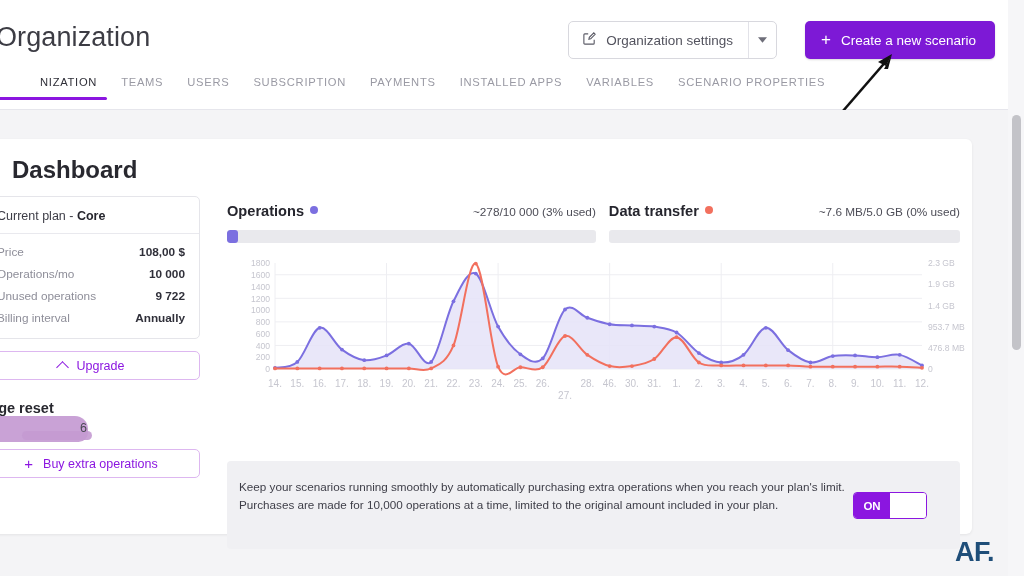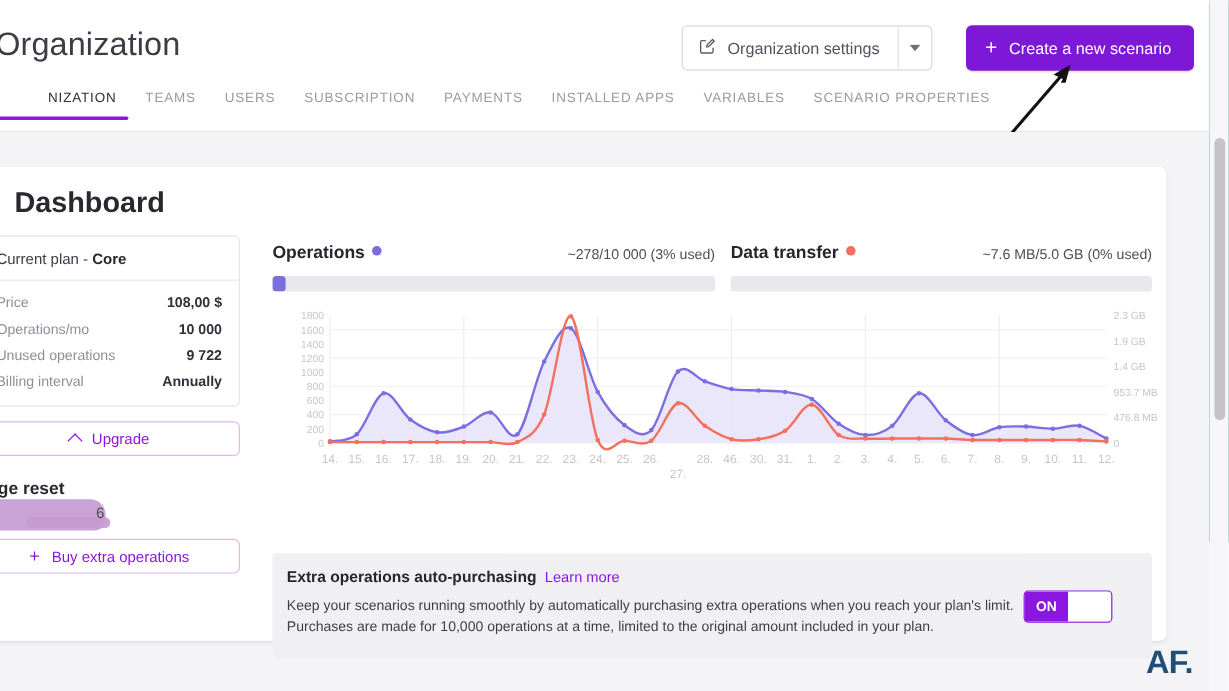--- a/index.html
+++ b/index.html
@@ -357,23 +357,20 @@
             <span class="xtick" style="left: 583.448px;">7.</span>
             <span class="xtick" style="left: 605.759px;">8.</span>
             <span class="xtick" style="left: 628.069px;">9.</span>
             <span class="xtick" style="left: 650.379px;">10.</span>
             <span class="xtick" style="left: 672.69px;">11.</span>
             <span class="xtick" style="left: 695px;">12.</span>
           </div>
       </div>
 
       <div class="banner">
-        <div>
-          <span class="banner-title">Extra operations auto-purchasing</span><span class="banner-link">Learn more</span>
-        </div>
         <div class="banner-body">Keep your scenarios running smoothly by automatically purchasing extra operations when you reach your plan's limit. Purchases are made for 10,000 operations at a time, limited to the original amount included in your plan.</div>
         <div class="toggle">
           <div class="toggle-on">ON</div>
           <div class="toggle-knob"></div>
         </div>
       </div>
     </div>
 
     <div class="watermark">AF.</div>
   </div>

